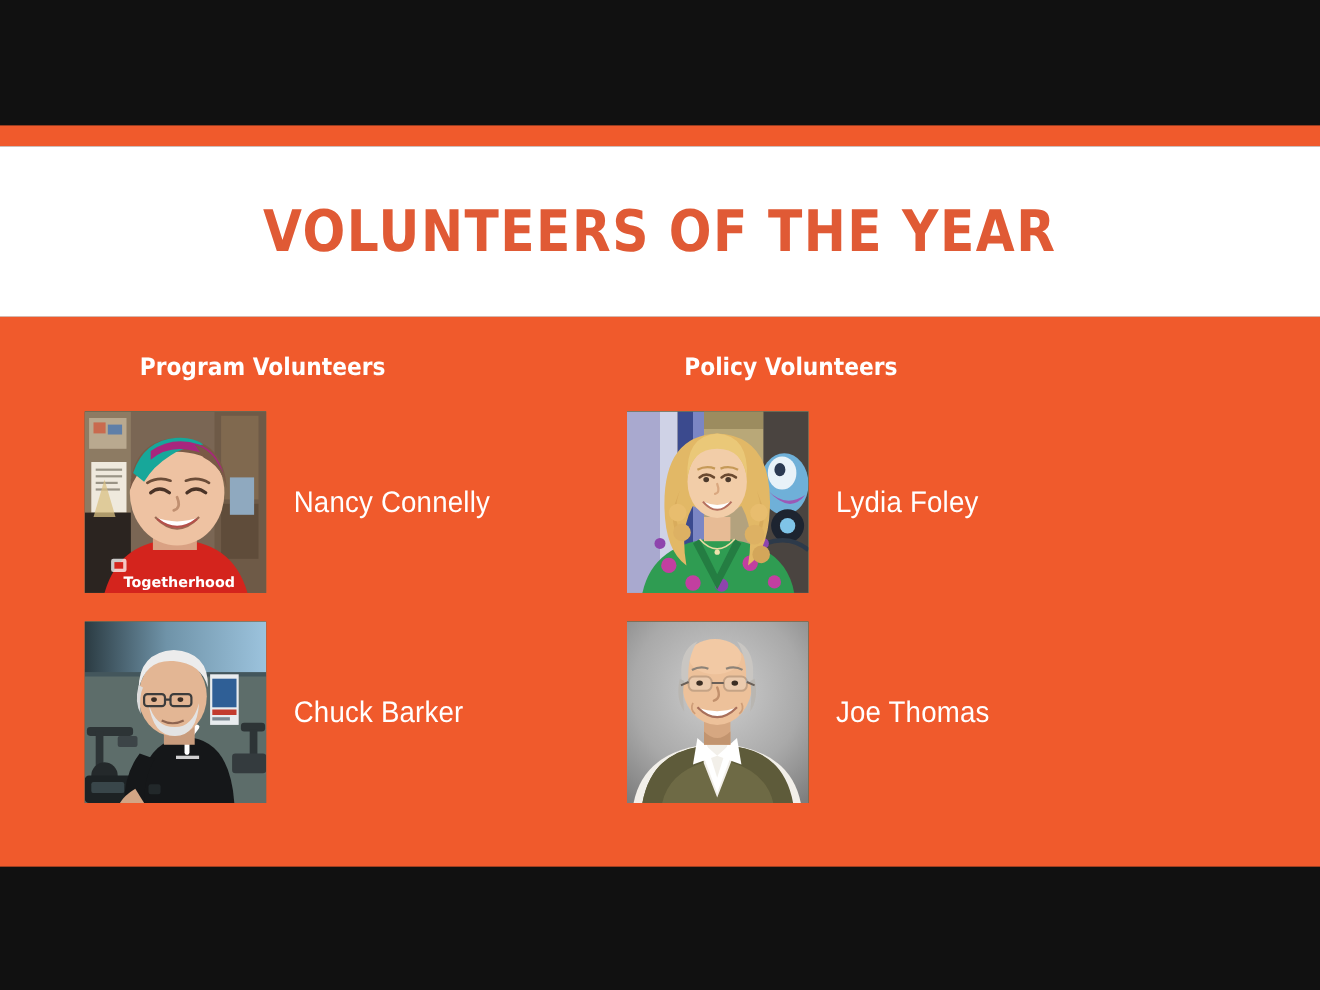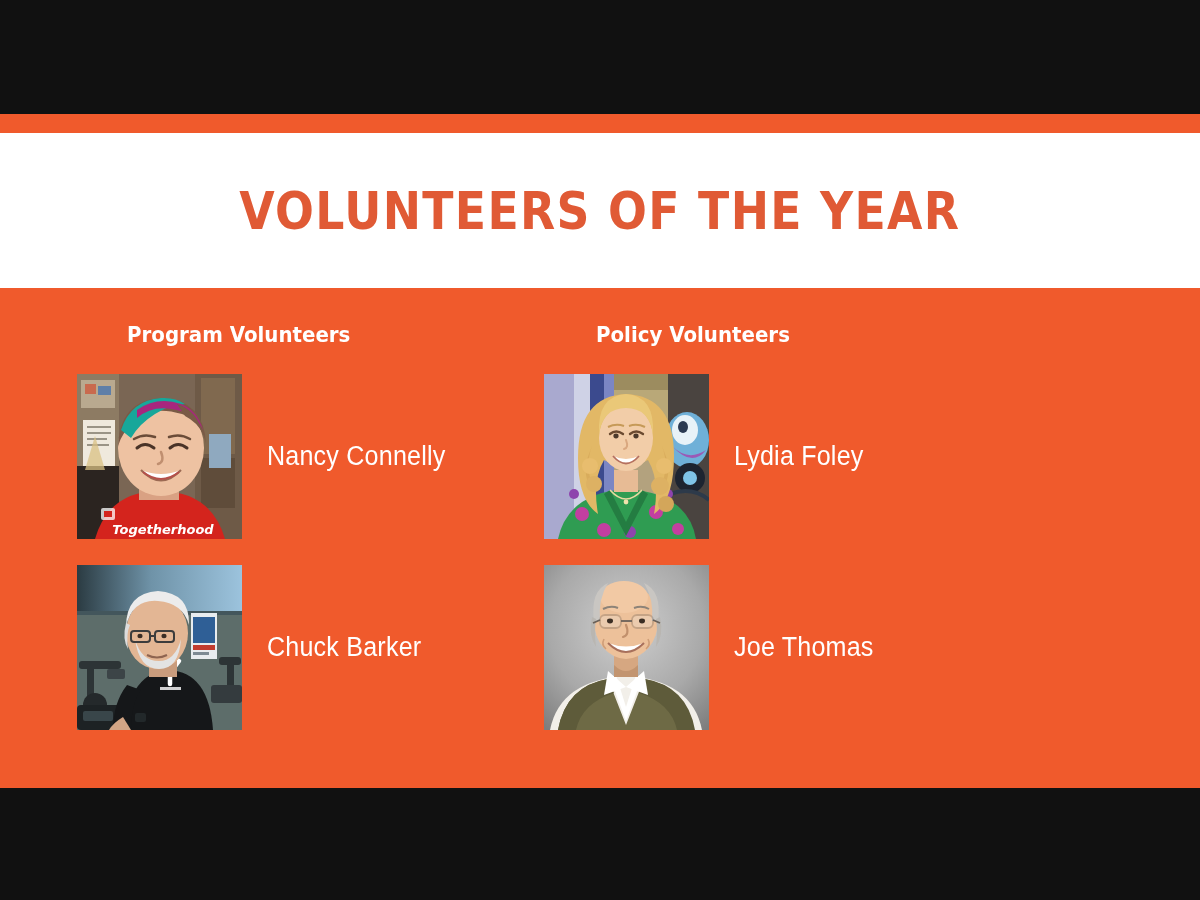--- a/index.html
+++ b/index.html
@@ -75,21 +75,21 @@
     background: #F05A2C;
   }
 
   
   .column {
     position: absolute;
     top: 0;
     height: 588px;
   }
   .column-program { left: 77px;  width: 480px; }
-  .column-policy  { left: 544px; width: 480px; padding-left: 48px; }
+  .column-policy  { left: 570px; width: 480px; padding-left: 48px; }
 
   .column-heading {
     position: absolute;
     top: 34px;
     left: 50px;
     font-family: "DejaVu Sans", sans-serif;
     font-size: 22px;
     font-weight: 700;
     color: #FFFFFF;
     white-space: nowrap;
@@ -109,21 +109,20 @@
   .person-row-1 { top: 86px; }
   .person-row-2 { top: 277px; }
 
   .person-photo {
     width: 165px;
     height: 165px;
     flex: 0 0 165px;
     position: relative;
     overflow: hidden;
     background: #0f766e;
-    font-style: italic;
   }
   .person-photo svg { display: block; width: 165px; height: 165px; }
 
   .person-name {
     margin-left: 25px;
     font-size: 27px;
     font-weight: 400;
     color: #FFFFFF;
     white-space: nowrap;
     letter-spacing: 0.2px;

